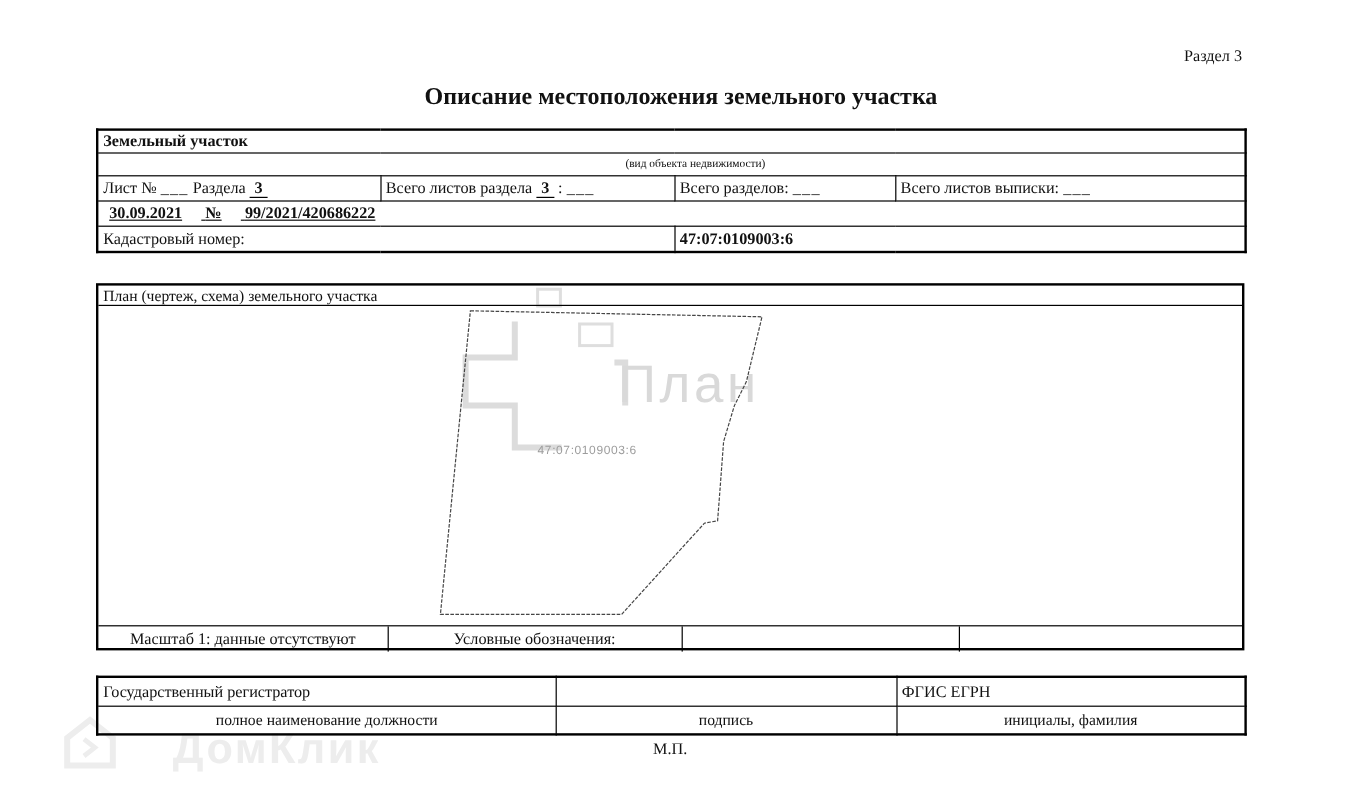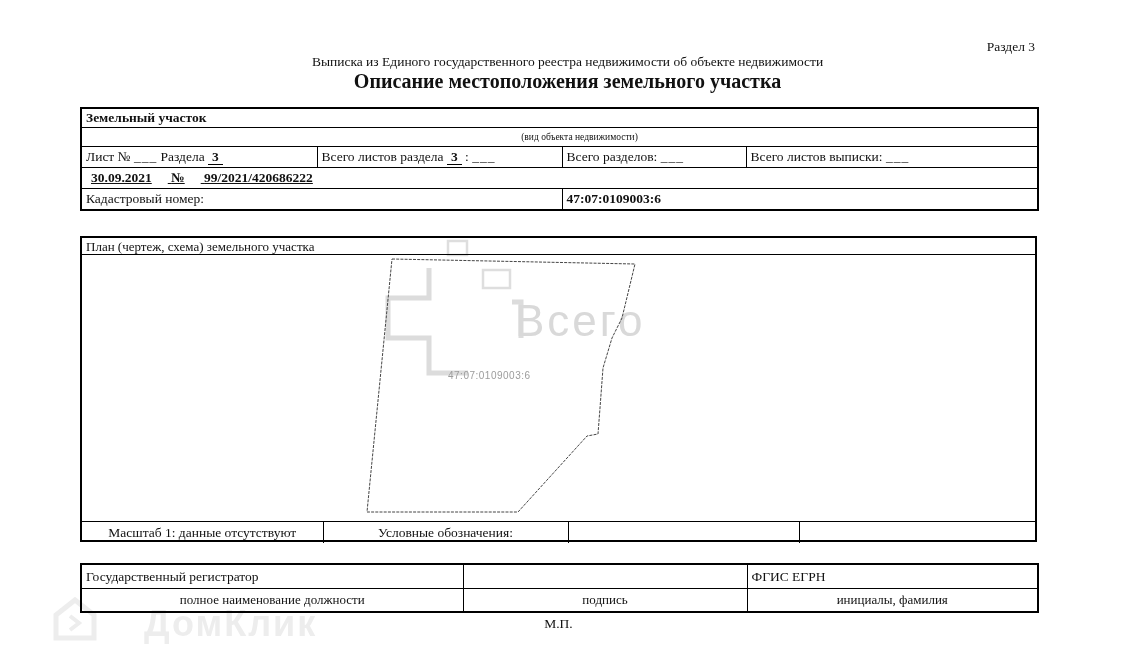--- a/index.html
+++ b/index.html
@@ -60,32 +60,31 @@
   <svg class="wm wm-plus-icon" width="170" height="145" viewBox="0 0 170 145">
     <g fill="none" stroke="#dcdcdc" stroke-width="5">
       <path d="M 46,30 L 46,60 L 5,60 L 5,100 L 46,100 L 46,135 L 85,135"></path>
       <path d="M 129,64 L 138,64 L 138,100"></path>
     </g>
     <g fill="none" stroke="#dedede" stroke-width="2.5">
       <rect x="65" y="3" width="19" height="14"></rect>
       <rect x="100" y="32" width="27" height="18"></rect>
     </g>
   </svg>
-  <div class="wm wm-plus-line1">Всего</div>
+  <div class="wm wm-plus-line1">План</div>
 
   <div class="wm wm-domclick">
     <svg width="46" height="46" viewBox="0 0 46 46">
       <path d="M 23,4 L 42,19 L 42,42 L 4,42 L 4,19 Z" fill="none" stroke="#ededed" stroke-width="5"></path>
       <path d="M 18,20 L 27,27 L 18,34" fill="none" stroke="#ededed" stroke-width="4"></path>
     </svg>
     <span class="wm-domclick-text">ДомКлик</span>
   </div>
 
   <div class="section-label">Раздел 3</div>
-  <div class="doc-title">Выписка из Единого государственного реестра недвижимости об объекте недвижимости</div>
   <div class="doc-subtitle">Описание местоположения земельного участка</div>
 
   <table class="tbl1">
     <colgroup>
         <col style="width:236px">
         <col style="width:245px">
         <col style="width:184px">
         <col style="width:292px">
       </colgroup>
     <tbody>

